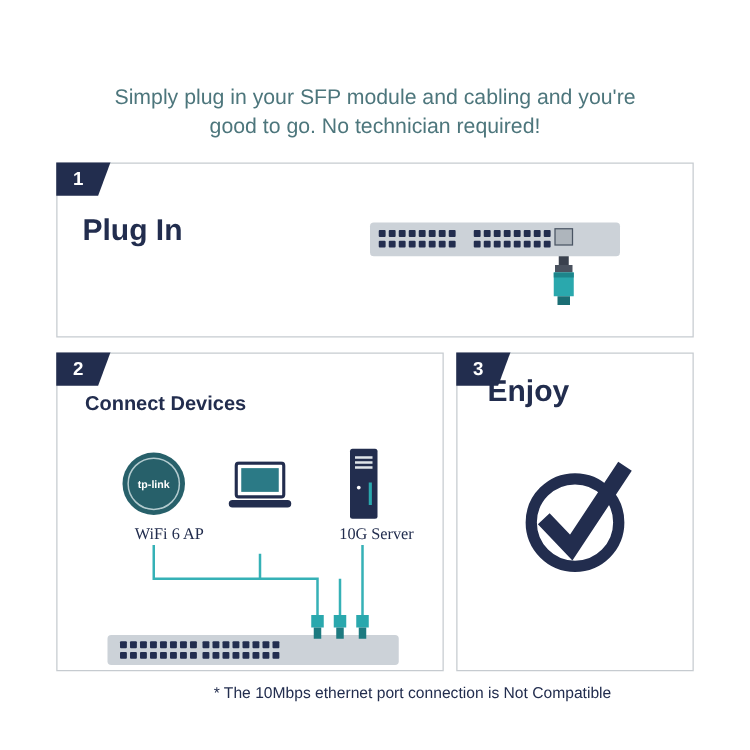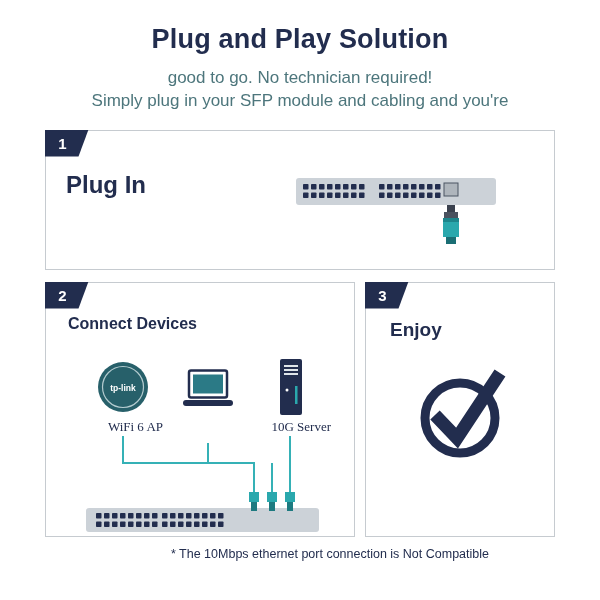--- a/index.html
+++ b/index.html
@@ -21,21 +21,21 @@
   .box3{left:365px;top:282px;width:190px;height:255px;}
   .badge{
     position:absolute;top:-1.5px;left:-1.5px;width:44px;height:27px;background:#222d4e;
     color:#fff;font-weight:700;font-size:15px;line-height:27px;text-align:center;
     padding-right:8px;box-sizing:border-box;
     clip-path:polygon(0 0,100% 0,calc(100% - 10px) 100%,0 100%);
   }
   .step-title{position:absolute;color:#222d4e;font-weight:700;}
   .t1{left:20px;top:40px;font-size:24px;}
   .t2{left:22px;top:32px;font-size:16px;}
-  .t3{left:24px;top:36px;font-size:19px;}
+  .t3{left:24px;top:17px;font-size:24px;}
   .illus1{position:absolute;left:245px;top:40px;width:210px;height:80px;}
   .ap{position:absolute;left:51px;top:78px;width:52px;height:52px;}
   .laptop{position:absolute;left:134px;top:86px;width:56px;height:40px;}
   .tower{position:absolute;left:232px;top:75px;width:26px;height:58px;}
   .ap text{font-family:"Liberation Sans",sans-serif;}
   .dev-label{
     position:absolute;text-align:right;font-size:13px;line-height:15px;color:#222d4e;font-family:Liberation Serif, serif;
   }
   .lab-ap{left:37px;top:136px;width:80px;}
   .lab-pc{left:127px;top:130px;width:70px;}
@@ -45,25 +45,24 @@
   .footnotes{
     position:absolute;left:90px;top:545px;width:480px;text-align:center;
     font-size:12.5px;line-height:19px;color:#222d4e;font-weight:500;
   }
 </style>
 </head>
 <body>
 
 <div class="page">
 
-  <h1 class="title">Plug and Play Solution</h1>
 
   <div class="subtitle">
+    <div>Simply plug in your SFP module and cabling and you're</div>
     <div>good to go. No technician required!</div>
-    <div>Simply plug in your SFP module and cabling and you're</div>
   </div>
 
   <section class="box box1">
     <div class="badge">1</div>
     <div class="step-title t1">Plug In</div>
 
     <svg class="illus1" viewBox="0 0 210 80">
       <defs>
         <g id="pA" fill="#222d4e">
           <rect width="5.5" height="5.5" rx="0.8"></rect>

